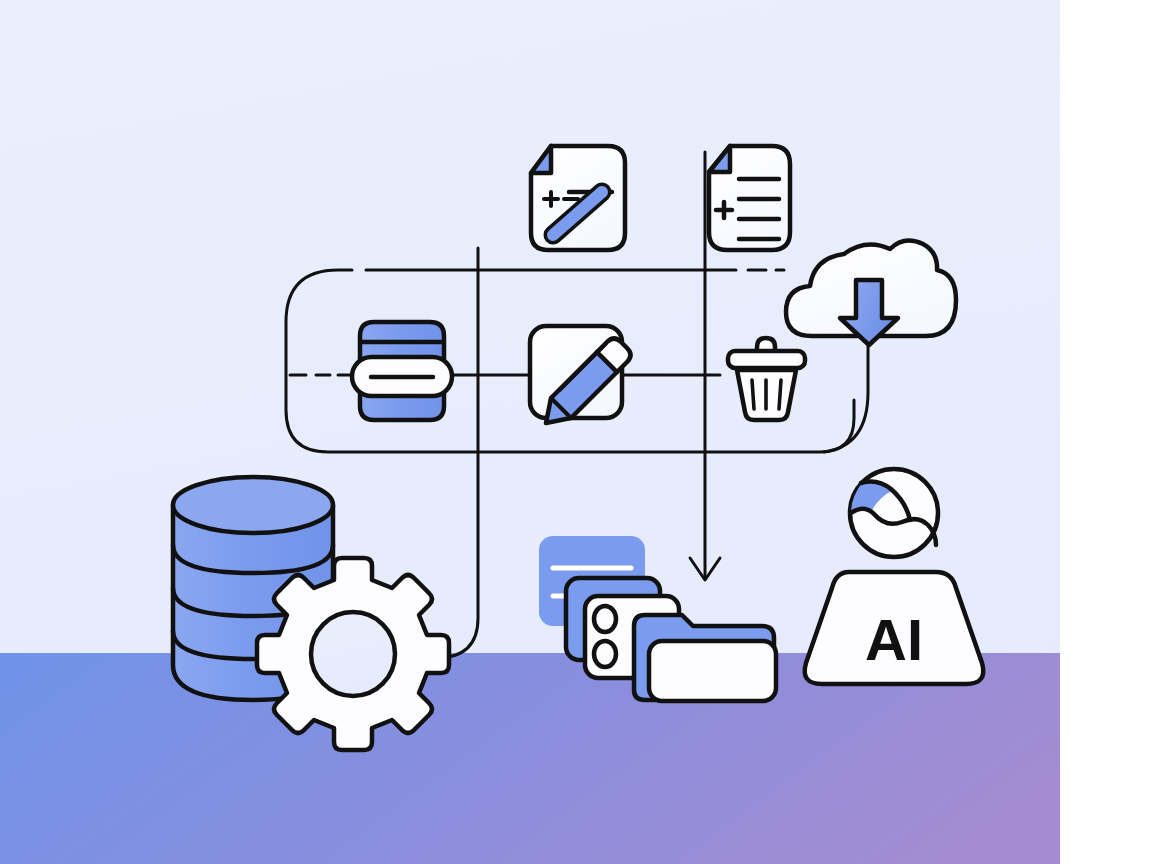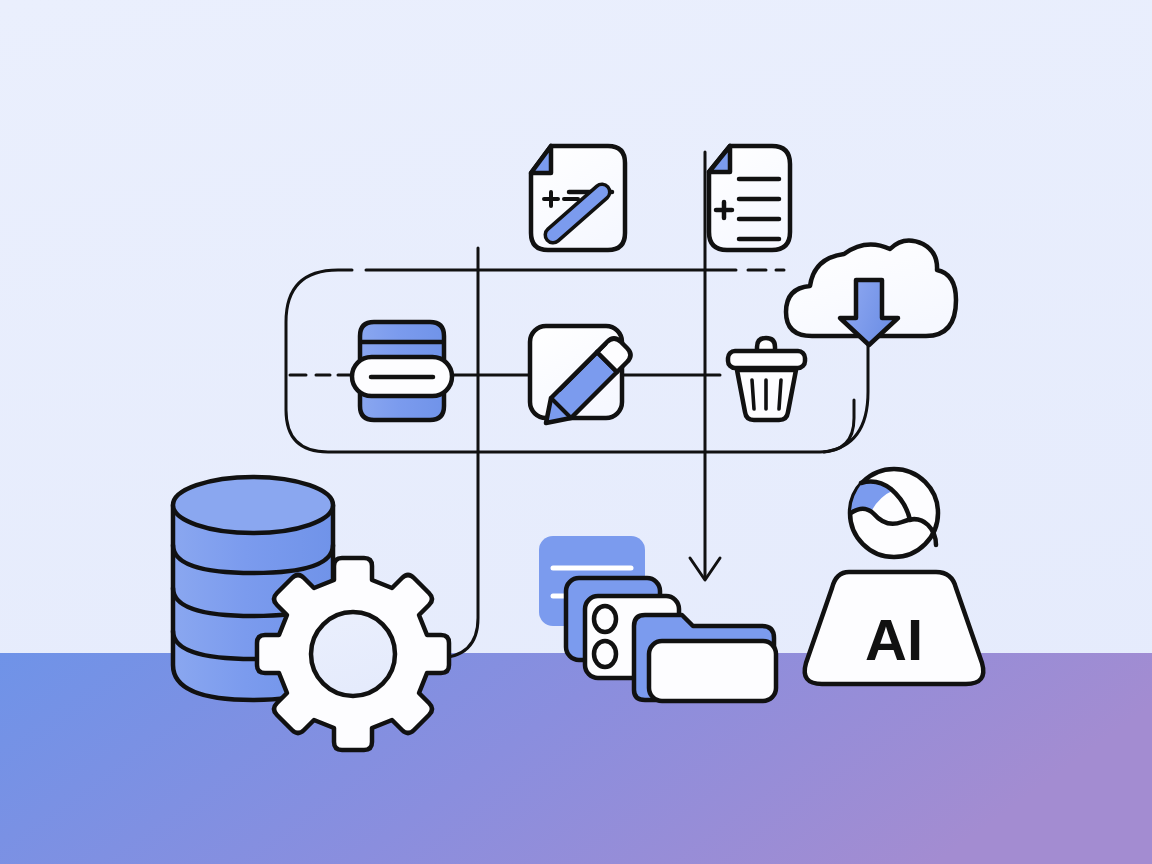--- a/index.html
+++ b/index.html
@@ -6,21 +6,21 @@
   html, body {
     margin: 0;
     padding: 0;
     background: #ffffff;
   }
   body {
     font-family: "Liberation Sans", sans-serif;
   }
   #scene {
     position: relative;
-    width: 1152px;
+    width: 1060px;
     height: 864px;
     overflow: hidden;
   }
   #scene svg {
     display: block;
     width: 1152px;
     height: 864px;
   }
 </style>
 </head>

